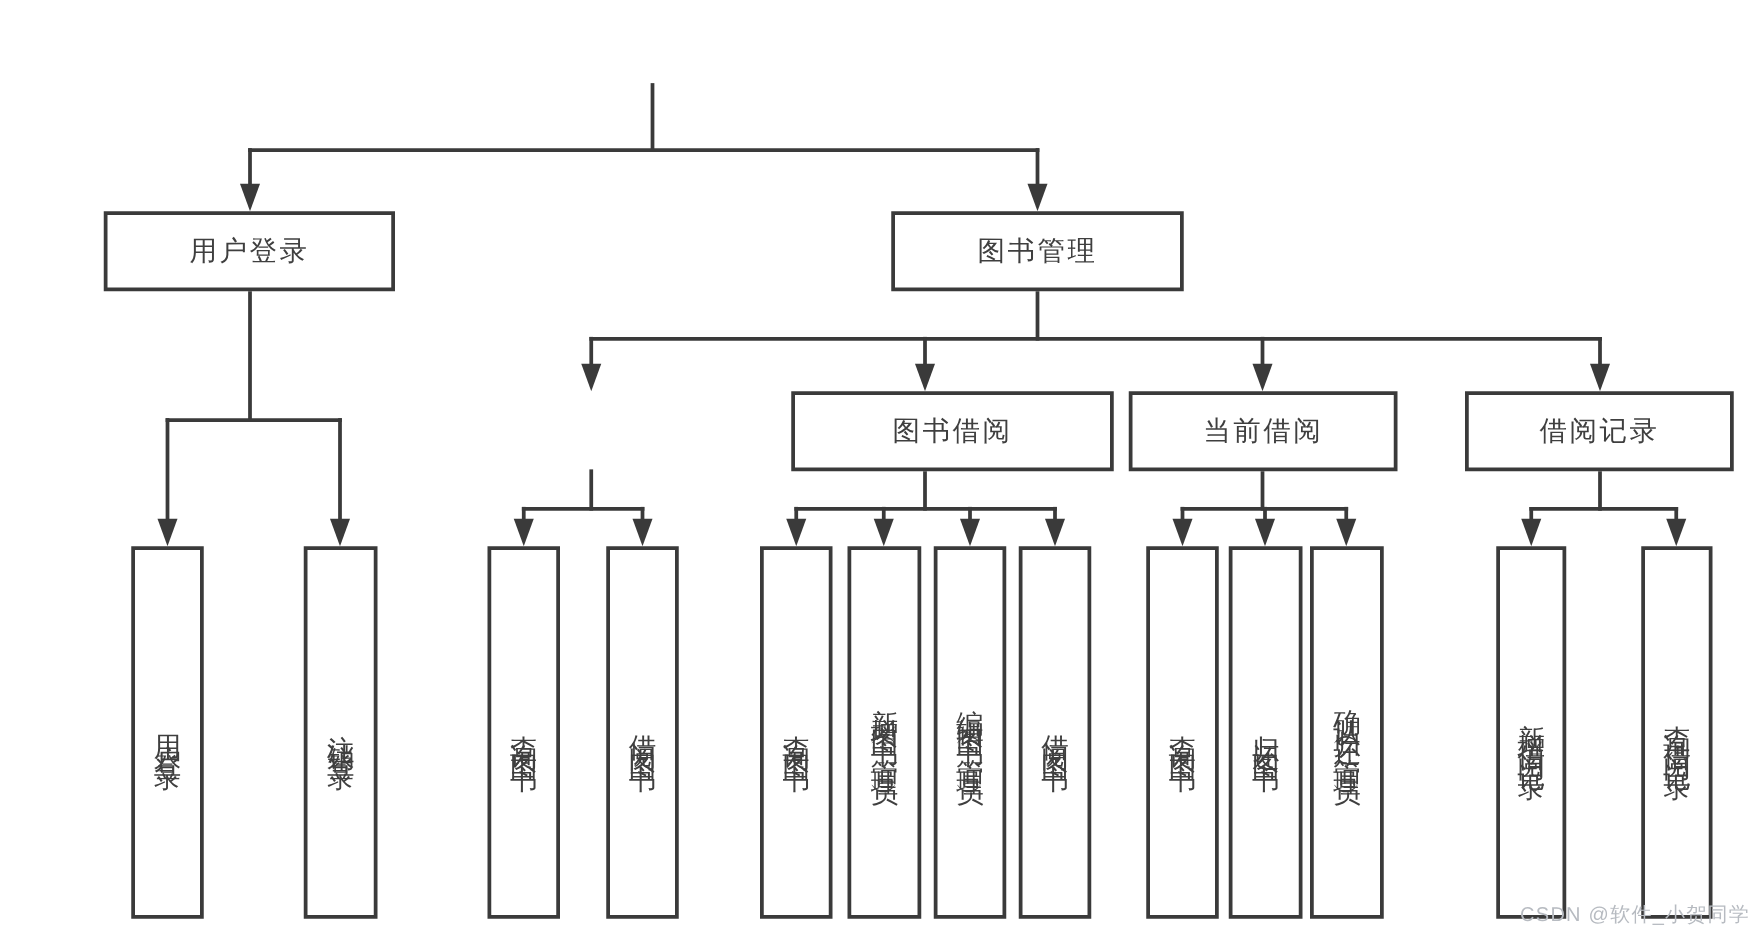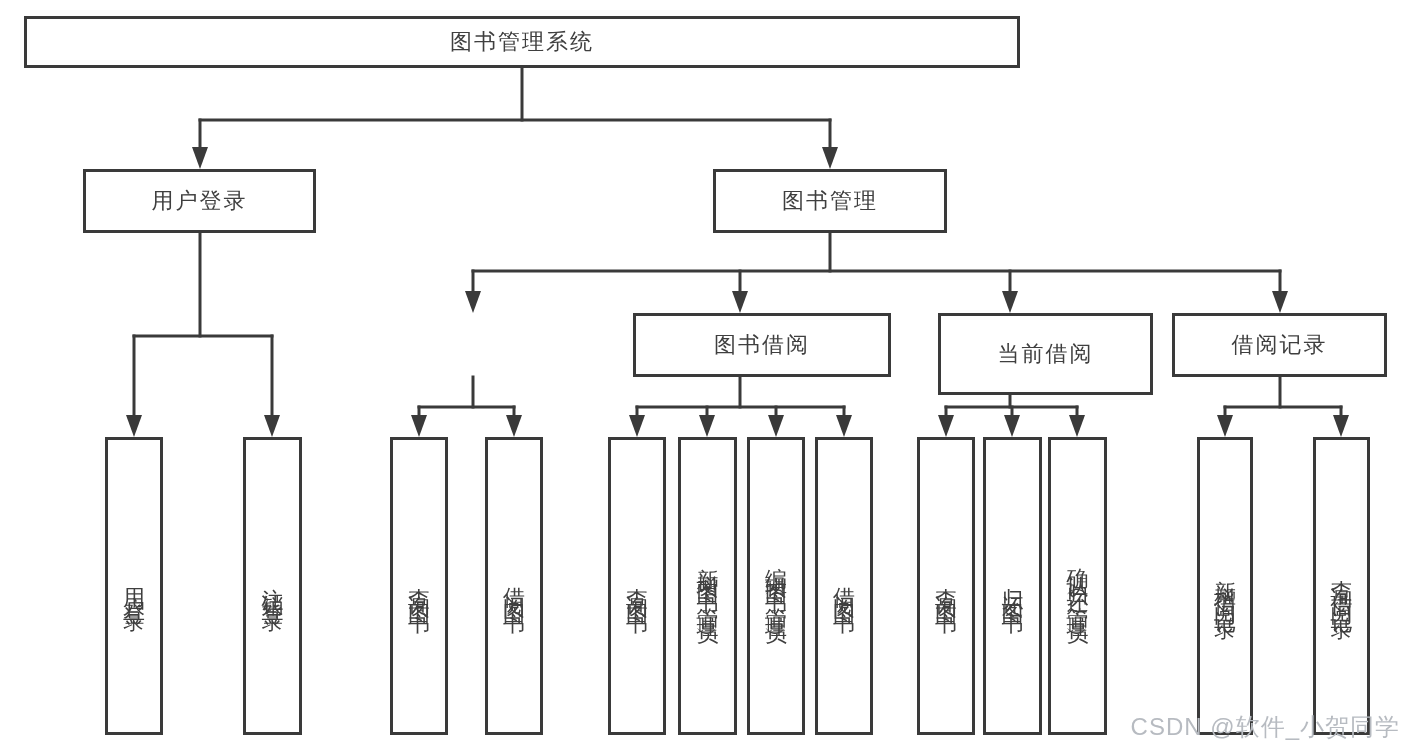--- a/index.html
+++ b/index.html
@@ -40,21 +40,21 @@
     writing-mode: vertical-rl;
     text-orientation: mixed;
     letter-spacing: 8px;
     line-height: 1;
     white-space: nowrap;
   }
   .watermark {
     position: absolute;
     right: 5px;
     bottom: 4px;
-    font-size: 24px;
+    font-size: 16px;
     color: #b7bbc1;
     letter-spacing: 1px;
     z-index: 5;
   }
 </style>
 </head>
 <body>
 
 <div class="canvas">
 
@@ -124,35 +124,32 @@
 
       <polygon points="938,415 954,415 946,437"></polygon>
       <polygon points="1004,415 1020,415 1012,437"></polygon>
       <polygon points="1069,415 1085,415 1077,437"></polygon>
 
       <polygon points="1217,415 1233,415 1225,437"></polygon>
       <polygon points="1333,415 1349,415 1341,437"></polygon>
     </g>
   </svg>
 
-  <div class="node" style="left:24px; top:16px; width:996px; height:52px;">
-    <span>图书管理系统</span>
-  </div>
 
   <div class="node" style="left:83px; top:169px; width:233px; height:64px;">
     <span>用户登录</span>
   </div>
   <div class="node" style="left:713px; top:169px; width:234px; height:64px;">
     <span>图书管理</span>
   </div>
 
   <div class="node" style="left:633px; top:313px; width:258px; height:64px;">
     <span>图书借阅</span>
   </div>
-  <div class="node" style="left:903px; top:313px; width:215px; height:82px;margin-left:35px;">
+  <div class="node" style="left:903px; top:313px; width:215px; height:64px;">
     <span>当前借阅</span>
   </div>
   <div class="node" style="left:1172px; top:313px; width:215px; height:64px;">
     <span>借阅记录</span>
   </div>
 
   <div class="node leaf" style="left:105px; top:437px; width:58px; height:298px;">
     <span>用户登录</span>
   </div>
   <div class="node leaf" style="left:243px; top:437px; width:59px; height:298px;">

